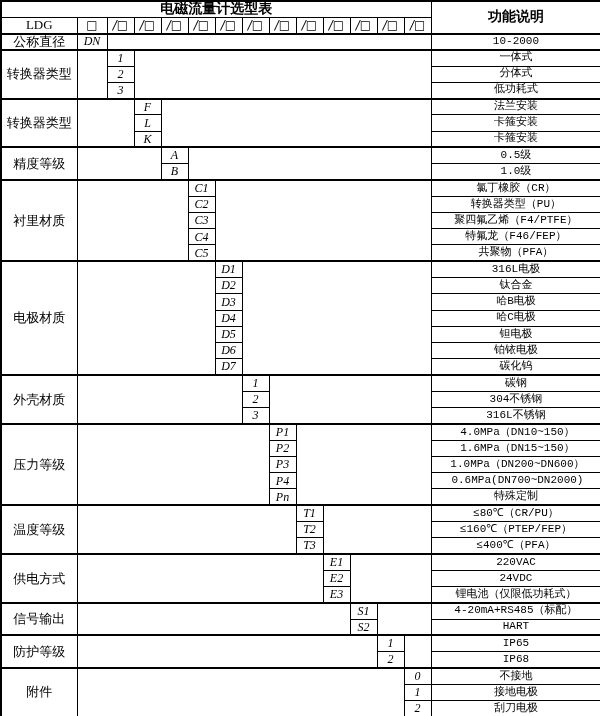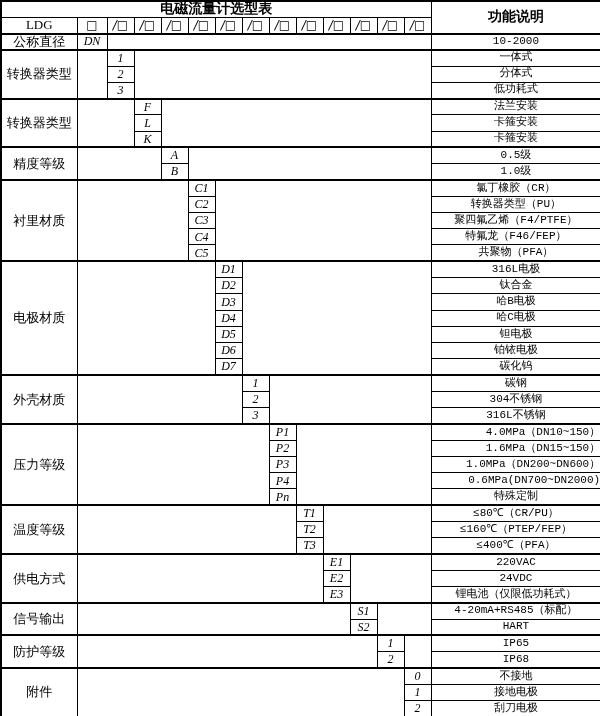--- a/index.html
+++ b/index.html
@@ -26,21 +26,21 @@
   }
   tr { height: 16.27px; }
   tr.sec > td { border-top: 2px solid #000; }
   td.title-cell { font-weight: bold; font-size: 14px; }
   td.fn-header  { font-weight: bold; font-size: 14px; }
   td.ldg-cell   { text-align: left; padding-left: 12px; }
   td.box        { font-style: italic; font-family: "DejaVu Sans", sans-serif; font-size: 12px; }
   td.cat        { font-size: 13px; }
   td.code       { font-size: 12px; font-style: italic; }
   td.desc       { font-size: 11px; font-family: Liberation Mono, monospace; }
-  td.desc.left  { text-align: right; padding-left: 3px; }
+  td.desc.left  { text-align: center; padding-left: 3px; }
 </style>
 </head>
 <body>
 
 <div class="sheet">
 <table class="selector">
   <colgroup>
     <col style="width:76px">
         <col style="width:30px">
     <col style="width:27px">

